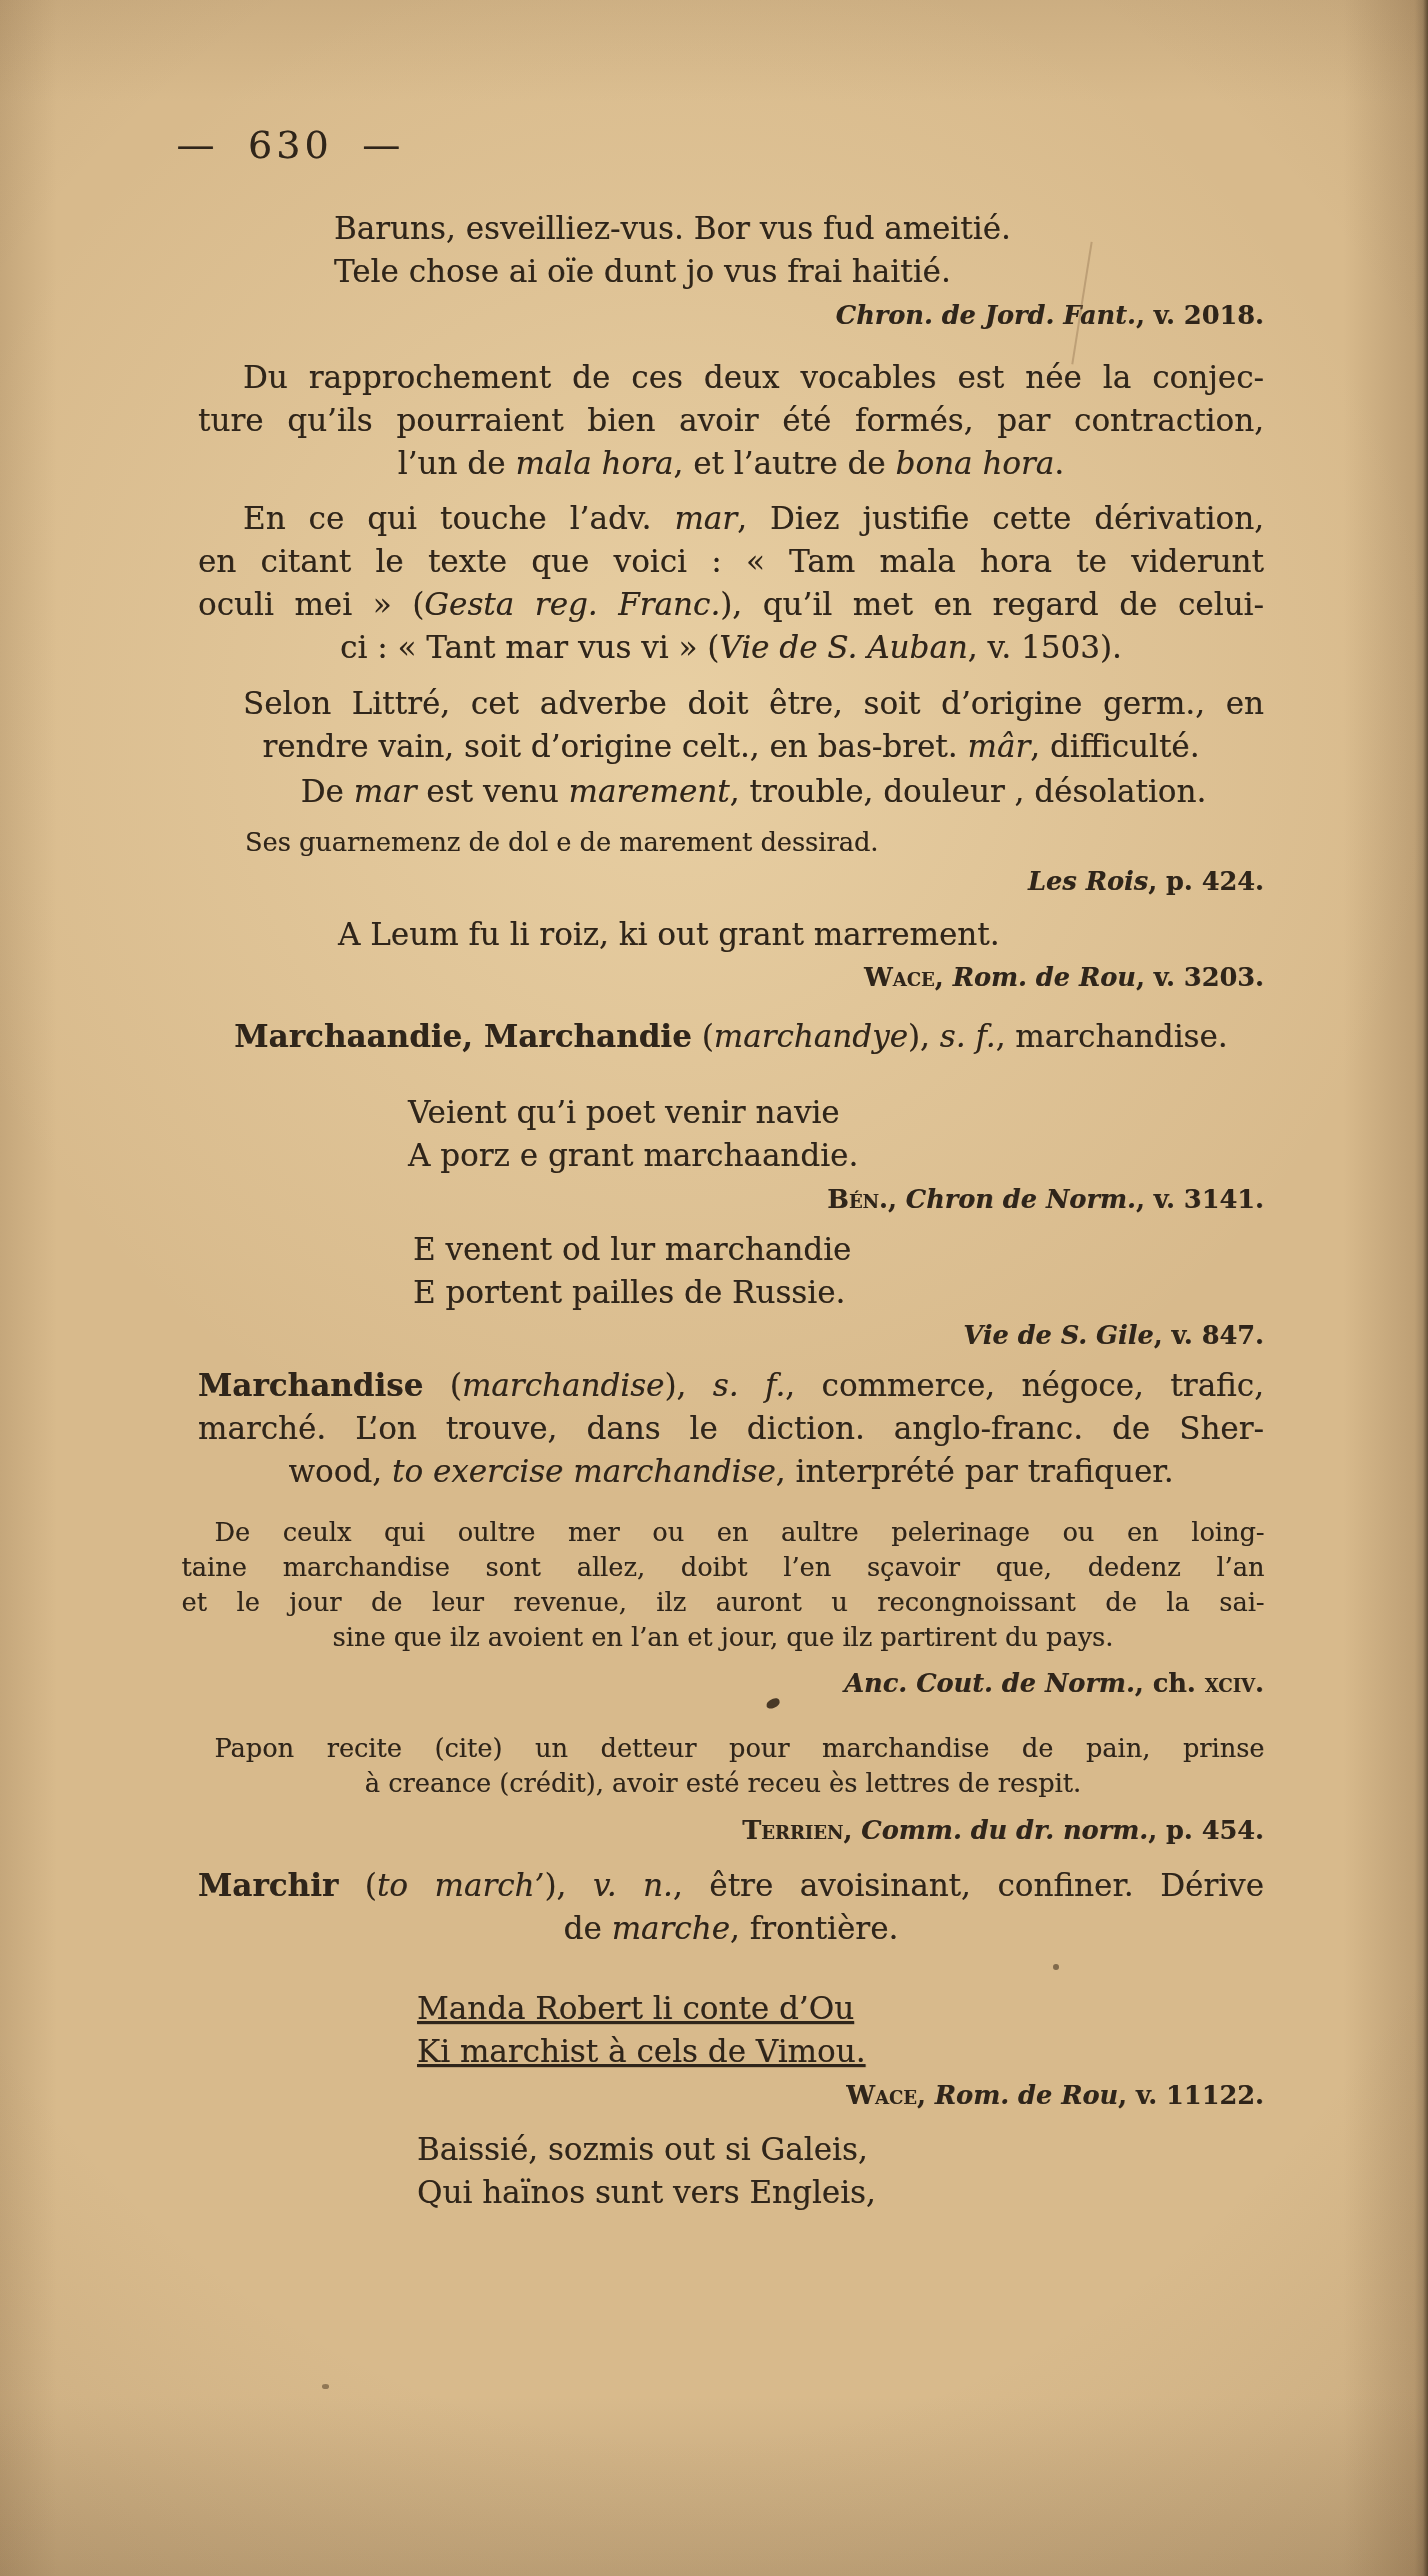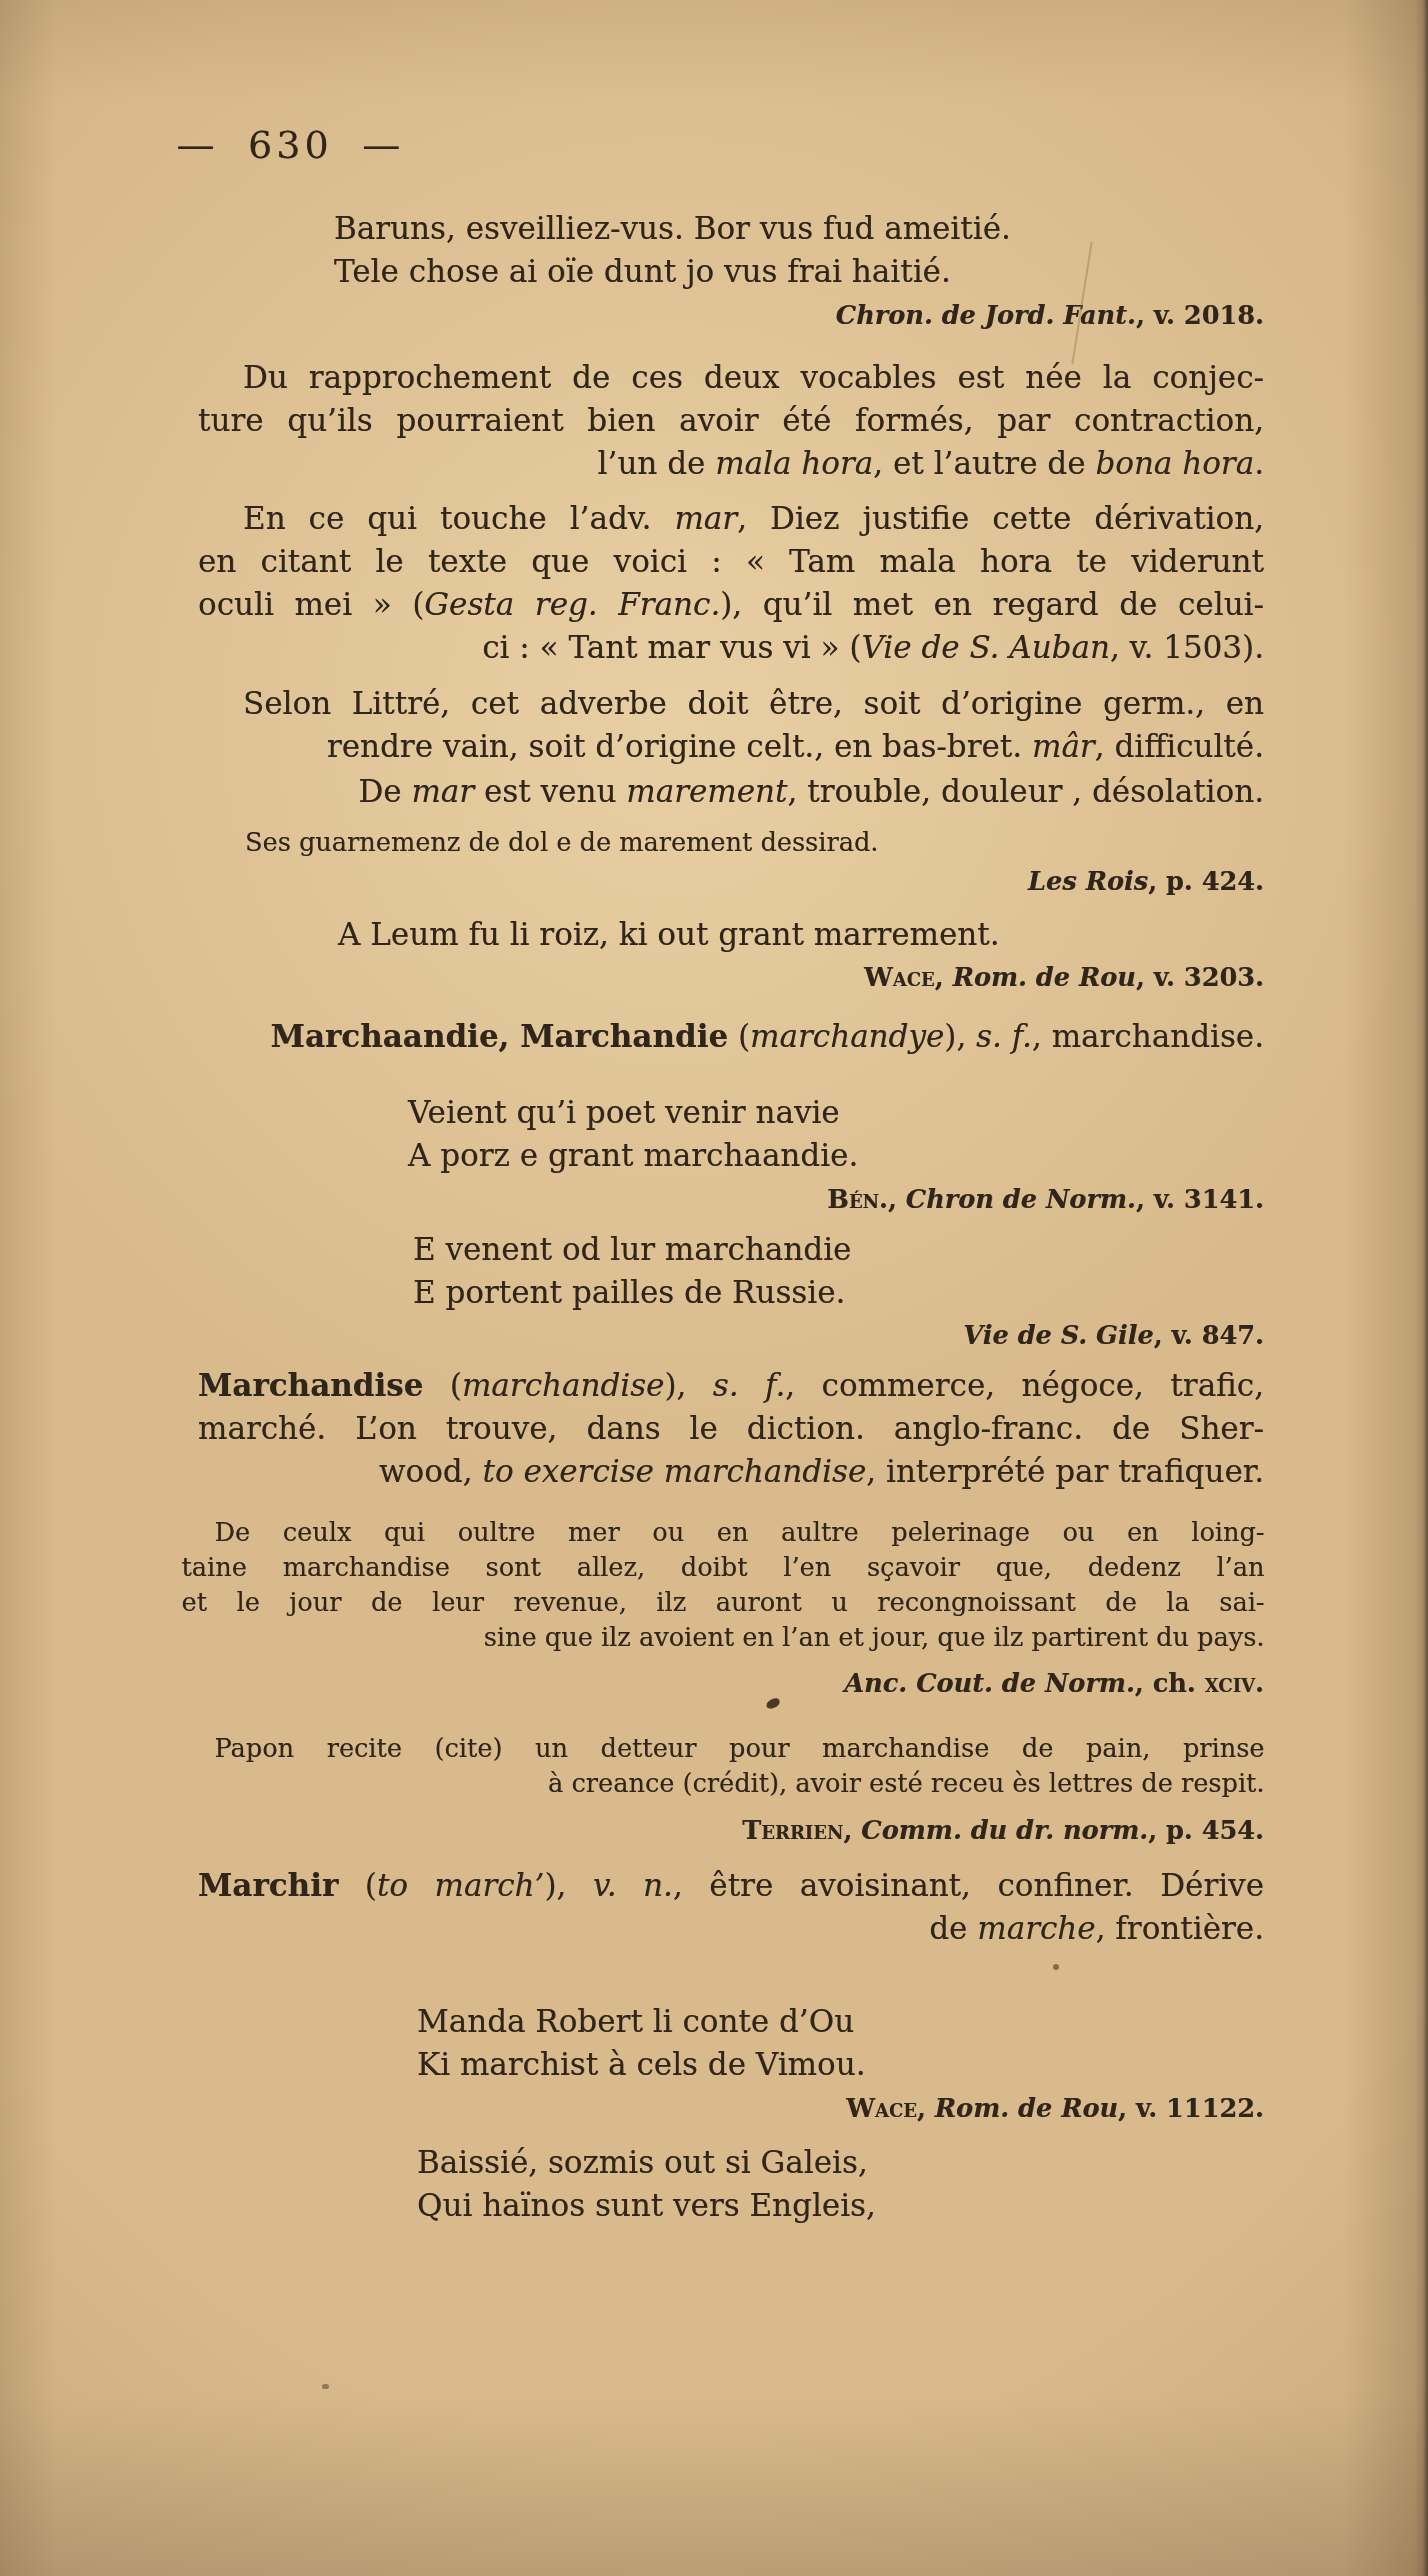--- a/index.html
+++ b/index.html
@@ -26,21 +26,21 @@
   .line { text-shadow:0.3px 0.4px 0.6px rgba(52,38,22,.45); }
   .pageno {
     font-size:38px; line-height:43px; text-align:left;
     letter-spacing:4.1px; word-spacing:13.2px;
     transform:translateX(-21.5px);
   }
   .body  { font-size:31px; line-height:43px; }
   .smalltxt { font-size:25.6px; line-height:35px; }
   .cit   { font-size:25.6px; line-height:35px; text-align:right;font-weight:bold; }
   .j     { text-align:justify; text-align-last:justify; }
-  .jl    { text-align:right; }
+  .jl    { text-align:center; }
   .ind   { padding-left:45px; }
   .ind-s { padding-left:33px; }
   .sp    { margin-left:-16.5px; width:1083px; }
   .it { font-style:italic; }
   .bd { font-weight:bold; }
   .sc { font-variant:small-caps; }
   .ink-blot {
     position:absolute; left:766px; top:1699px; width:14px; height:9px;
     background:#2a1c10; border-radius:60% 40% 55% 45%;
     transform:rotate(-20deg); opacity:.82;
@@ -138,21 +138,21 @@
       <div class="smalltxt line j ind-s"><span>Papon recite (cite) un detteur pour marchandise de pain, prinse</span></div>
       <div class="smalltxt line jl"><span>à creance (crédit), avoir esté receu ès lettres de respit.</span></div>
     </section>
     <div class="cit line" style="margin-top:11.6px;"><span class="sc">Terrien</span><span>, </span><span class="it">Comm. du dr. norm.</span><span>, p. 454.</span></div>
 
     <section style="margin-top:16.5px;">
       <div class="body line j"><span class="bd">Marchir</span><span> (</span><span class="it">to march’</span><span>), </span><span class="it">v. n.</span><span>, être avoisinant, confiner. Dérive</span></div>
       <div class="body line jl"><span>de </span><span class="it">marche</span><span>, frontière.</span></div>
     </section>
 
-    <section style="margin-top:50px; margin-left:219px;">
+    <section style="margin-top:37px; margin-left:219px;text-decoration:underline;">
       <div class="body line"><span>Manda Robert li conte d’Ou</span></div>
       <div class="body line"><span>Ki marchist à cels de Vimou.</span></div>
     </section>
     <div class="cit line" style="margin-top:5px;"><span class="sc">Wace</span><span>, </span><span class="it">Rom. de Rou</span><span>, v. 11122.</span></div>
 
     <section style="margin-top:15px; margin-left:219px;">
       <div class="body line"><span>Baissié, sozmis out si Galeis,</span></div>
       <div class="body line"><span>Qui haïnos sunt vers Engleis,</span></div>
     </section>
 

